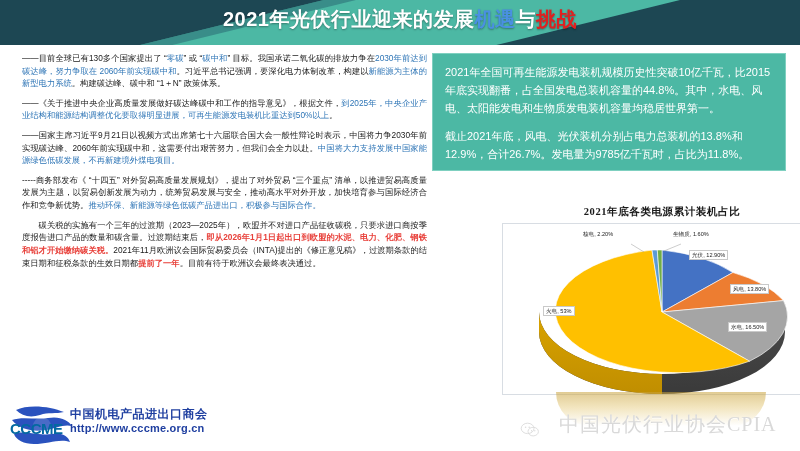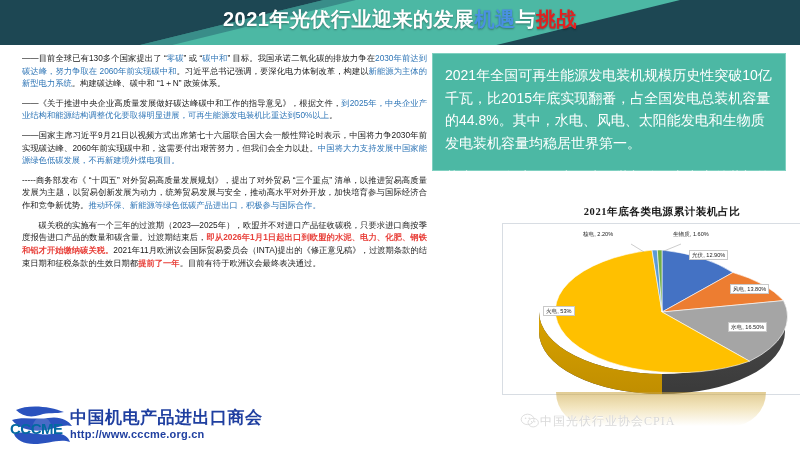--- a/index.html
+++ b/index.html
@@ -42,21 +42,21 @@
   .hl-blue{color:#2e75b6;}
   .hl-red2{color:#e8403a;font-weight:bold;}
   .lead-red{color:#c00000;font-weight:bold;}
   .p-indent{text-indent:2em;}
 
   
   .teal-box{
     position:absolute;left:432px;top:53px;width:354px;height:118px;
     background:#4cb8a4;border:1px solid #7fd0c0;
     box-sizing:border-box;padding:10px 12px 8px 12px;
-    color:#ffffff;font-size:14px;line-height:1.62;
+    color:#ffffff;font-size:11px;line-height:1.62;
   }
   .teal-box p{margin:0 0 11px 0;}
   .teal-box p:last-child{margin-bottom:0;}
 
   
   .chart-wrap{position:absolute;left:466px;top:205px;width:320px;height:200px;margin-left:36px;}
   .chart-title{
     text-align:center;font-size:10.5px;font-weight:bold;color:#1a1a1a;
     font-family:"Liberation Serif","DejaVu Serif",serif;margin:0 0 4px 0;letter-spacing:.6px;
   }
@@ -65,31 +65,31 @@
   .dlabel{
     position:absolute;background:#ffffff;border:1px solid #c9c9c9;
     font-size:5.6px;color:#222;padding:1px 2px;white-space:nowrap;line-height:1.1;
   }
   .dlabel.nobox{background:transparent;border:none;}
 
   
   .footer-logo{position:absolute;left:8px;top:404px;width:330px;height:44px;}
   .logo-mark{position:absolute;left:0;top:0;width:68px;height:44px;}
   .logo-text{position:absolute;left:62px;top:4px;}
-  .logo-cn{font-size:17px;font-weight:bold;color:#1f3fa0;letter-spacing:.5px;line-height:1.15;}
+  .logo-cn{font-size:12px;font-weight:bold;color:#1f3fa0;letter-spacing:.5px;line-height:1.15;}
   .logo-url{font-size:11px;font-weight:bold;color:#1f3fa0;letter-spacing:.2px;line-height:1.2;}
   .cccme-word{
     position:absolute;left:2px;top:16px;font-size:15px;font-weight:bold;color:#0369a1;
     letter-spacing:-.5px;font-family:"Liberation Sans",sans-serif;
   }
 
   .watermark{
     position:absolute;left:520px;top:404px;width:270px;height:34px;
-    display:flex;align-items:center;gap:0;
-    color:#d9d9d9;font-size:12px;letter-spacing:1px;
+    display:flex;align-items:flex-end;gap:19px;
+    color:#d9d9d9;font-size:20px;letter-spacing:1px;
     font-family:"Liberation Serif","DejaVu Serif",serif;
     text-shadow:0 1px 0 rgba(255,255,255,.9);
   }
   .wechat-ic{width:20px;height:16px;flex:0 0 auto;}
   .gold-arc{
     position:absolute;left:556px;top:392px;width:210px;height:34px;
     border-radius:0 0 105px 105px;
     background:linear-gradient(180deg,#c8a13a 0%, #e8d08a 45%, rgba(255,255,255,0) 100%);
     opacity:.55;
   }

